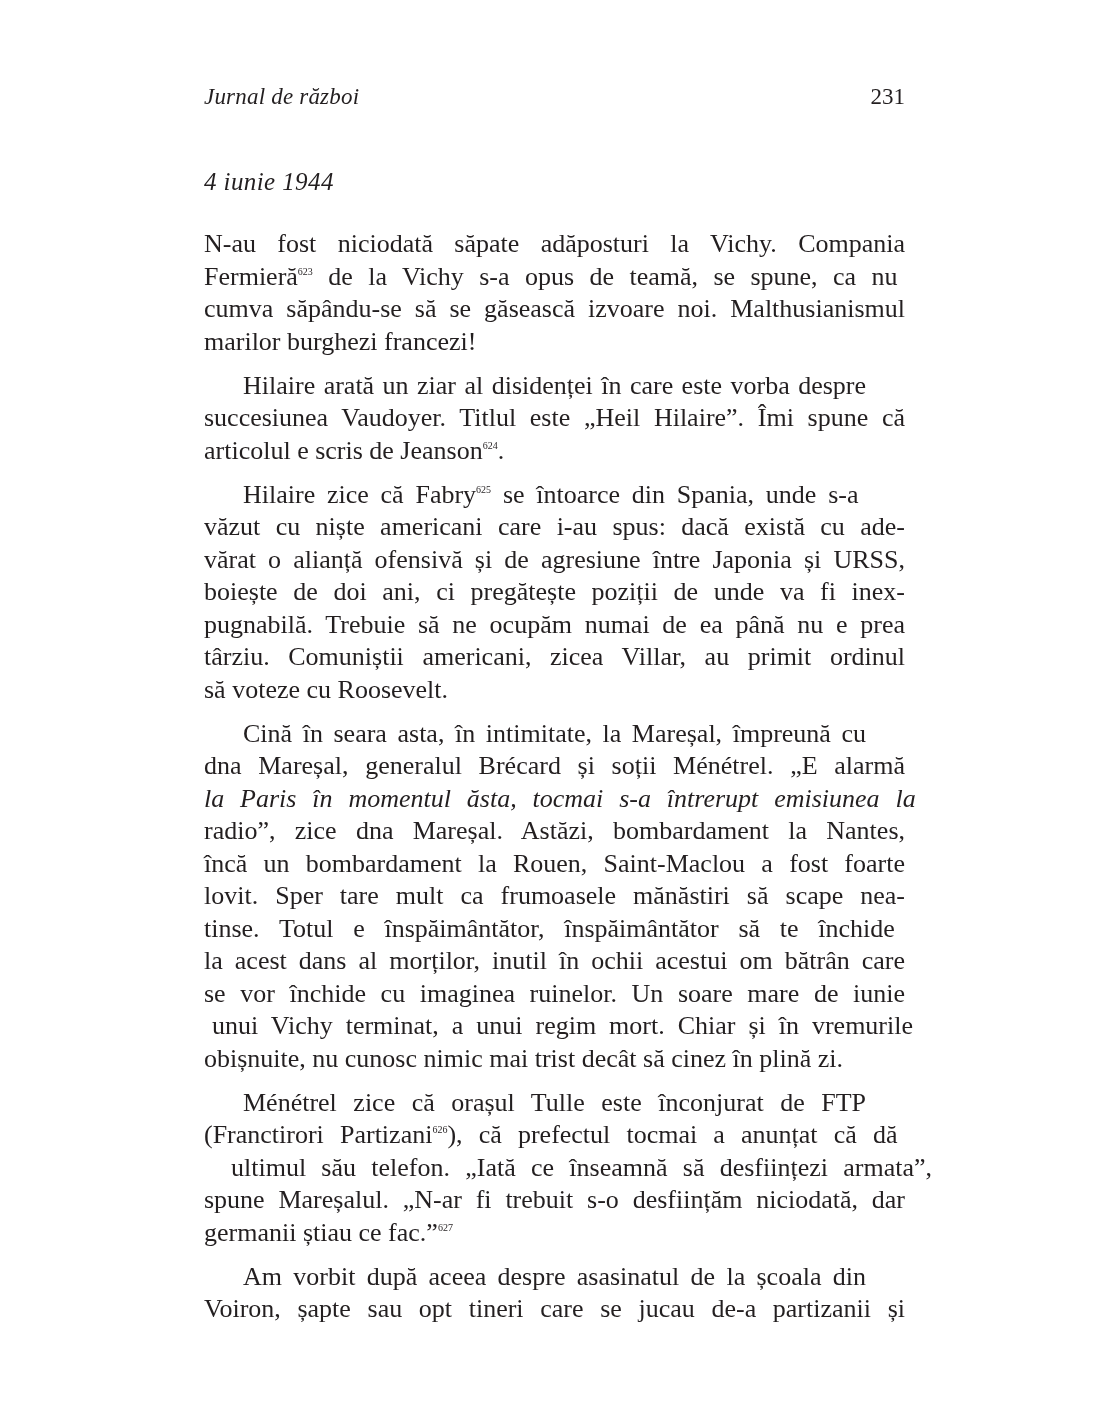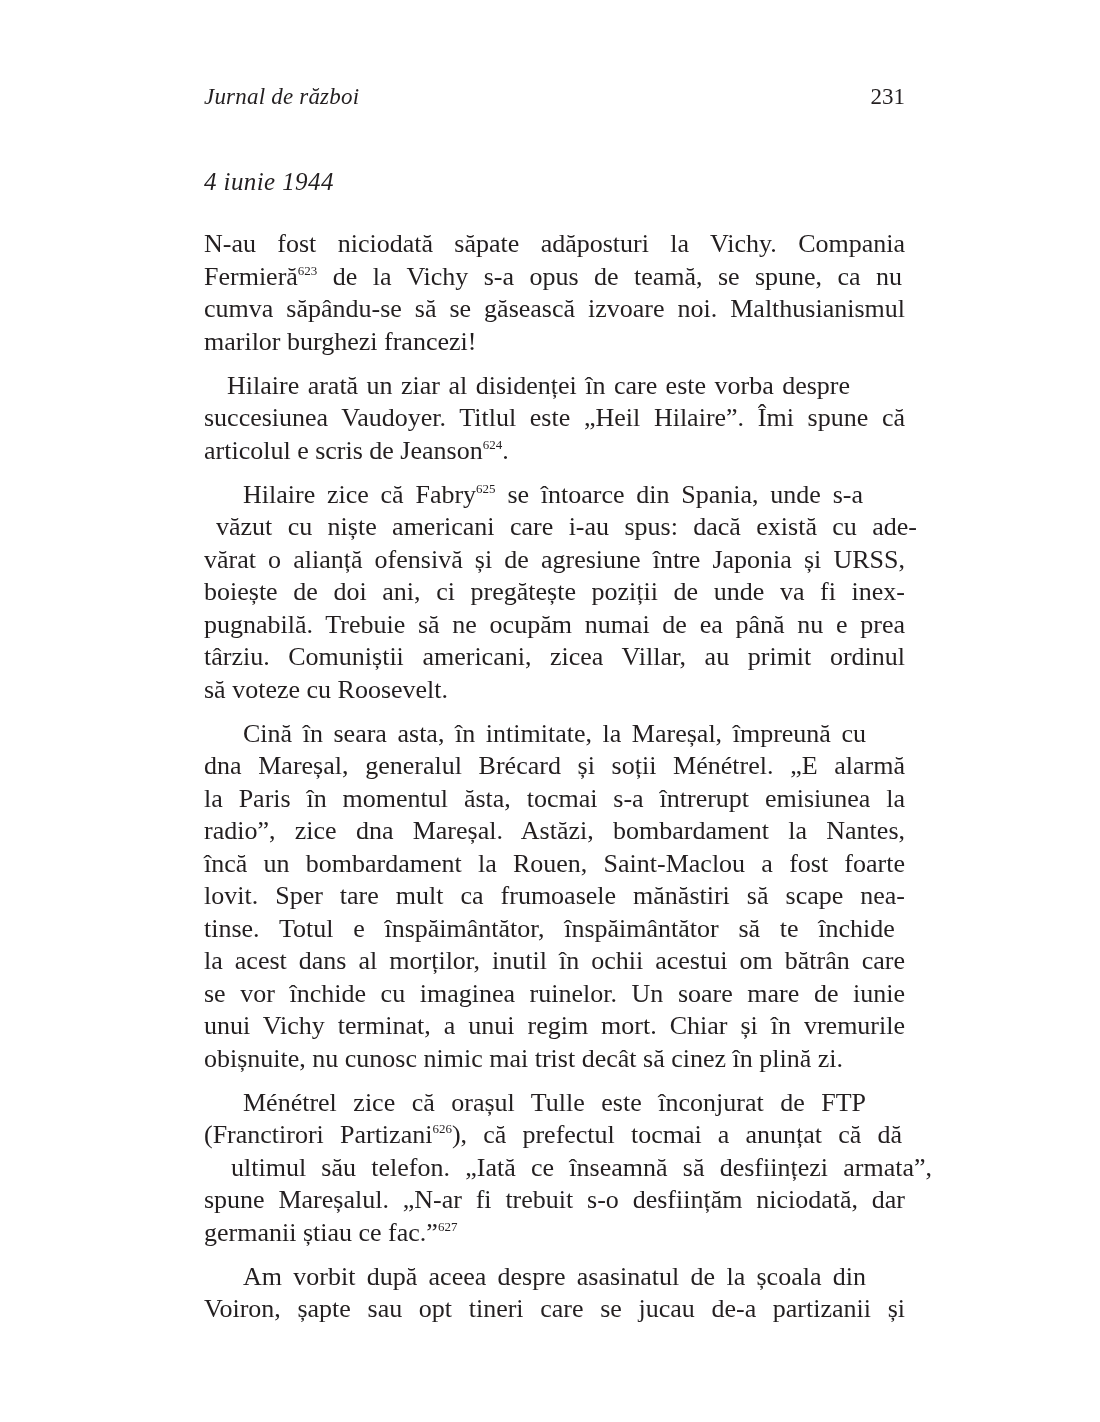--- a/index.html
+++ b/index.html
@@ -9,65 +9,65 @@
   .running-head { position: absolute; left: 204px; top: 84px; width: 701px; height: 32px; }
   .running-title { position: absolute; left: 0; top: 0; font-style: italic; font-size: 23px; letter-spacing: 0.2px; }
   .page-number { position: absolute; right: 0; top: 0; font-size: 23px; }
   .entry-date { position: absolute; left: 204px; top: 168px; font-style: italic; font-size: 25px; letter-spacing: 0.4px; }
   .body-text { position: absolute; left: 204px; top: 228px; width: 701px; }
   .para { margin: 0 0 11.5px 0; }
   .line { display: block; height: 32.5px; line-height: 32.5px; font-size: 26px;
           text-align: justify; text-align-last: justify; white-space: nowrap; overflow: visible; word-spacing: 0px; }
   .line.last { text-align-last: left; }
   .line.indent { text-indent: 39px; }
-  sup.fn { font-size: 13px; vertical-align: 0; position: relative; top: -10px; line-height: 0; }
+  sup.fn { font-size: 10px; vertical-align: 0; position: relative; top: -10px; line-height: 0; }
 </style>
 </head>
 <body>
 
 <div class="page">
   <div class="running-head">
     <span class="running-title">Jurnal de război</span>
     <span class="page-number">231</span>
   </div>
 
   <div class="entry-date">4 iunie 1944</div>
 
   <div class="body-text" id="body-text">
       <div class="para">
         <span class="line" style="white-space: nowrap; display: block; text-indent: 0px;"><span style="white-space: nowrap; display: inline-block; word-spacing: 14.8594px; margin-left: 0px;"><span>N-au fost niciodată săpate adăposturi la Vichy. Compania</span></span></span>
         <span class="line" style="white-space: nowrap; display: block; text-indent: 0px;"><span style="white-space: nowrap; display: inline-block; word-spacing: 8.89915px; margin-left: 0px;"><span>Fermieră</span><sup class="fn">623</sup><span> de la Vichy s-a opus de teamă, se spune, ca nu</span></span></span>
         <span class="line" style="white-space: nowrap; display: block; text-indent: 0px;"><span style="white-space: nowrap; display: inline-block; word-spacing: 6.48884px; margin-left: 0px;"><span>cumva săpându-se să se găsească izvoare noi. Malthusianismul</span></span></span>
         <span class="line last" style="white-space: nowrap; display: block; text-indent: 0px;"><span style="white-space: nowrap; display: inline-block; margin-left: 0px;"><span>marilor burghezi francezi!</span></span></span>
       </div>
       <div class="para">
-        <span class="line indent" style="white-space: nowrap; display: block; text-indent: 0px;"><span style="white-space: nowrap; display: inline-block; word-spacing: 1.95156px; margin-left: 23px;"><span>Hilaire arată un ziar al disidenței în care este vorba despre</span></span></span>
+        <span class="line indent" style="white-space: nowrap; display: block; text-indent: 0px;"><span style="white-space: nowrap; display: inline-block; word-spacing: 1.95156px; margin-left: 39px;"><span>Hilaire arată un ziar al disidenței în care este vorba despre</span></span></span>
         <span class="line" style="white-space: nowrap; display: block; text-indent: 0px;"><span style="white-space: nowrap; display: inline-block; word-spacing: 7.17773px; margin-left: 0px;"><span>succesiunea Vaudoyer. Titlul este „Heil Hilaire”. Îmi spune că</span></span></span>
         <span class="line last" style="white-space: nowrap; display: block; text-indent: 0px;"><span style="white-space: nowrap; display: inline-block; margin-left: 0px;"><span>articolul e scris de Jeanson</span><sup class="fn">624</sup><span>.</span></span></span>
       </div>
       <div class="para">
         <span class="line indent" style="white-space: nowrap; display: block; text-indent: 0px;"><span style="white-space: nowrap; display: inline-block; word-spacing: 5.27604px; margin-left: 39px;"><span>Hilaire zice că Fabry</span><sup class="fn">625</sup><span> se întoarce din Spania, unde s-a</span></span></span>
-        <span class="line" style="white-space: nowrap; display: block; text-indent: 0px;"><span style="white-space: nowrap; display: inline-block; word-spacing: 8.88438px; margin-left: 12px;"><span>văzut cu niște americani care i-au spus: dacă există cu ade-</span></span></span>
+        <span class="line" style="white-space: nowrap; display: block; text-indent: 0px;"><span style="white-space: nowrap; display: inline-block; word-spacing: 8.88438px; margin-left: 0px;"><span>văzut cu niște americani care i-au spus: dacă există cu ade-</span></span></span>
         <span class="line" style="white-space: nowrap; display: block; text-indent: 0px;"><span style="white-space: nowrap; display: inline-block; word-spacing: 5.62031px; margin-left: 0px;"><span>vărat o alianță ofensivă și de agresiune între Japonia și URSS,</span></span></span>
         <span class="line" style="white-space: nowrap; display: block; text-indent: 0px;"><span style="white-space: nowrap; display: inline-block; word-spacing: 9.11932px; margin-left: 0px;"><span>boiește de doi ani, ci pregătește poziții de unde va fi inex-</span></span></span>
         <span class="line" style="white-space: nowrap; display: block; text-indent: 0px;"><span style="white-space: nowrap; display: inline-block; word-spacing: 6.23011px; margin-left: 0px;"><span>pugnabilă. Trebuie să ne ocupăm numai de ea până nu e prea</span></span></span>
         <span class="line" style="white-space: nowrap; display: block; text-indent: 0px;"><span style="white-space: nowrap; display: inline-block; word-spacing: 12.0826px; margin-left: 0px;"><span>târziu. Comuniștii americani, zicea Villar, au primit ordinul</span></span></span>
         <span class="line last" style="white-space: nowrap; display: block; text-indent: 0px;"><span style="white-space: nowrap; display: inline-block; margin-left: 0px;"><span>să voteze cu Roosevelt.</span></span></span>
       </div>
       <div class="para">
         <span class="line indent" style="white-space: nowrap; display: block; text-indent: 0px;"><span style="white-space: nowrap; display: inline-block; word-spacing: 4.08333px; margin-left: 39px;"><span>Cină în seara asta, în intimitate, la Mareșal, împreună cu</span></span></span>
         <span class="line" style="white-space: nowrap; display: block; text-indent: 0px;"><span style="white-space: nowrap; display: inline-block; word-spacing: 10.1992px; margin-left: 0px;"><span>dna Mareșal, generalul Brécard și soții Ménétrel. „E alarmă</span></span></span>
-        <span class="line" style="white-space: nowrap; display: block; text-indent: 0px;"><span style="white-space: nowrap; display: inline-block; word-spacing: 9.375px; margin-left: 0px;"><span>la Paris în momentul ăsta, tocmai s-a întrerupt emisiunea la</span></span></span>
+        <span class="line" style="white-space: nowrap; display: block; text-indent: 0px; font-style: italic;"><span style="white-space: nowrap; display: inline-block; word-spacing: 9.375px; margin-left: 0px;"><span>la Paris în momentul ăsta, tocmai s-a întrerupt emisiunea la</span></span></span>
         <span class="line" style="white-space: nowrap; display: block; text-indent: 0px;"><span style="white-space: nowrap; display: inline-block; word-spacing: 12.7879px; margin-left: 0px;"><span>radio”, zice dna Mareșal. Astăzi, bombardament la Nantes,</span></span></span>
         <span class="line" style="white-space: nowrap; display: block; text-indent: 0px;"><span style="white-space: nowrap; display: inline-block; word-spacing: 9.73828px; margin-left: 0px;"><span>încă un bombardament la Rouen, Saint-Maclou a fost foarte</span></span></span>
         <span class="line" style="white-space: nowrap; display: block; text-indent: 0px;"><span style="white-space: nowrap; display: inline-block; word-spacing: 10.5069px; margin-left: 0px;"><span>lovit. Sper tare mult ca frumoasele mănăstiri să scape nea-</span></span></span>
         <span class="line" style="white-space: nowrap; display: block; text-indent: 0px;"><span style="white-space: nowrap; display: inline-block; word-spacing: 13.25px; margin-left: 0px;"><span>tinse. Totul e înspăimântător, înspăimântător să te închide</span></span></span>
         <span class="line" style="white-space: nowrap; display: block; text-indent: 0px;"><span style="white-space: nowrap; display: inline-block; word-spacing: 5.53835px; margin-left: 0px;"><span>la acest dans al morților, inutil în ochii acestui om bătrân care</span></span></span>
         <span class="line" style="white-space: nowrap; display: block; text-indent: 0px;"><span style="white-space: nowrap; display: inline-block; word-spacing: 8.08281px; margin-left: 0px;"><span>se vor închide cu imaginea ruinelor. Un soare mare de iunie</span></span></span>
-        <span class="line" style="white-space: nowrap; display: block; text-indent: 0px;"><span style="white-space: nowrap; display: inline-block; word-spacing: 6.47187px; margin-left: 0px;"><span>unui Vichy terminat, a unui regim mort. Chiar și în vremurile</span></span></span>
+        <span class="line" style="white-space: nowrap; display: block; text-indent: 0px;"><span style="white-space: nowrap; display: inline-block; word-spacing: 6.47187px; margin-left: 8px;"><span>unui Vichy terminat, a unui regim mort. Chiar și în vremurile</span></span></span>
         <span class="line last" style="white-space: nowrap; display: block; text-indent: 0px;"><span style="white-space: nowrap; display: inline-block; margin-left: 0px;"><span>obișnuite, nu cunosc nimic mai trist decât să cinez în plină zi.</span></span></span>
       </div>
       <div class="para">
         <span class="line indent" style="white-space: nowrap; display: block; text-indent: 0px;"><span style="white-space: nowrap; display: inline-block; word-spacing: 10.0039px; margin-left: 39px; font-family: Liberation Serif, serif;"><span>Ménétrel zice că orașul Tulle este înconjurat de FTP</span></span></span>
         <span class="line" style="white-space: nowrap; display: block; text-indent: 0px;"><span style="white-space: nowrap; display: inline-block; word-spacing: 9.64648px; margin-left: 0px;"><span>(Franctirori Partizani</span><sup class="fn">626</sup><span>), că prefectul tocmai a anunțat că dă</span></span></span>
         <span class="line" style="white-space: nowrap; display: block; text-indent: 0px; margin-left: 27px;"><span style="white-space: nowrap; display: inline-block; word-spacing: 8.75586px; margin-left: 0px;"><span>ultimul său telefon. „Iată ce înseamnă să desființezi armata”,</span></span></span>
         <span class="line" style="white-space: nowrap; display: block; text-indent: 0px;"><span style="white-space: nowrap; display: inline-block; word-spacing: 7.30469px; margin-left: 0px;"><span>spune Mareșalul. „N-ar fi trebuit s-o desființăm niciodată, dar</span></span></span>
         <span class="line last" style="white-space: nowrap; display: block; text-indent: 0px;"><span style="white-space: nowrap; display: inline-block; margin-left: 0px;"><span>germanii știau ce fac.”</span><sup class="fn">627</sup></span></span>
       </div>
       <div class="para">

